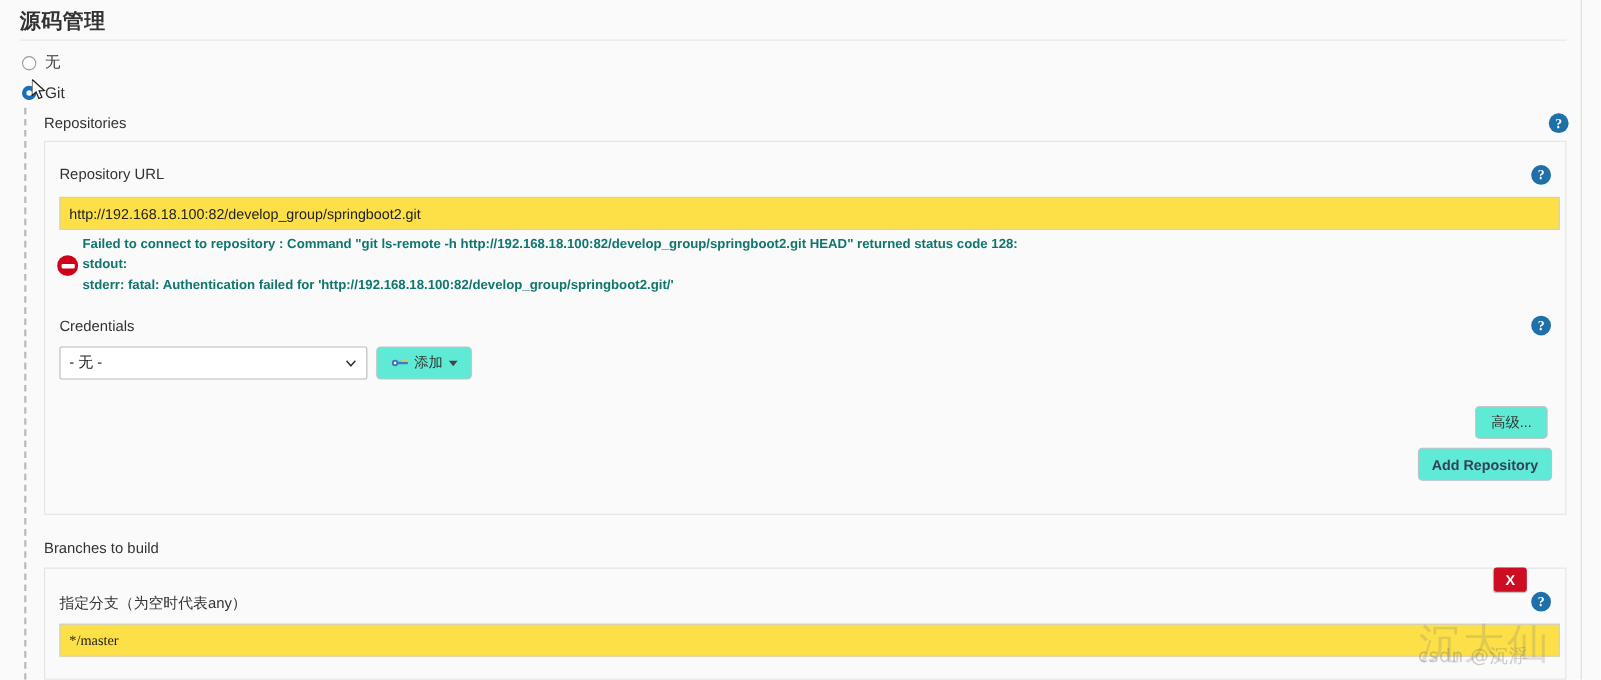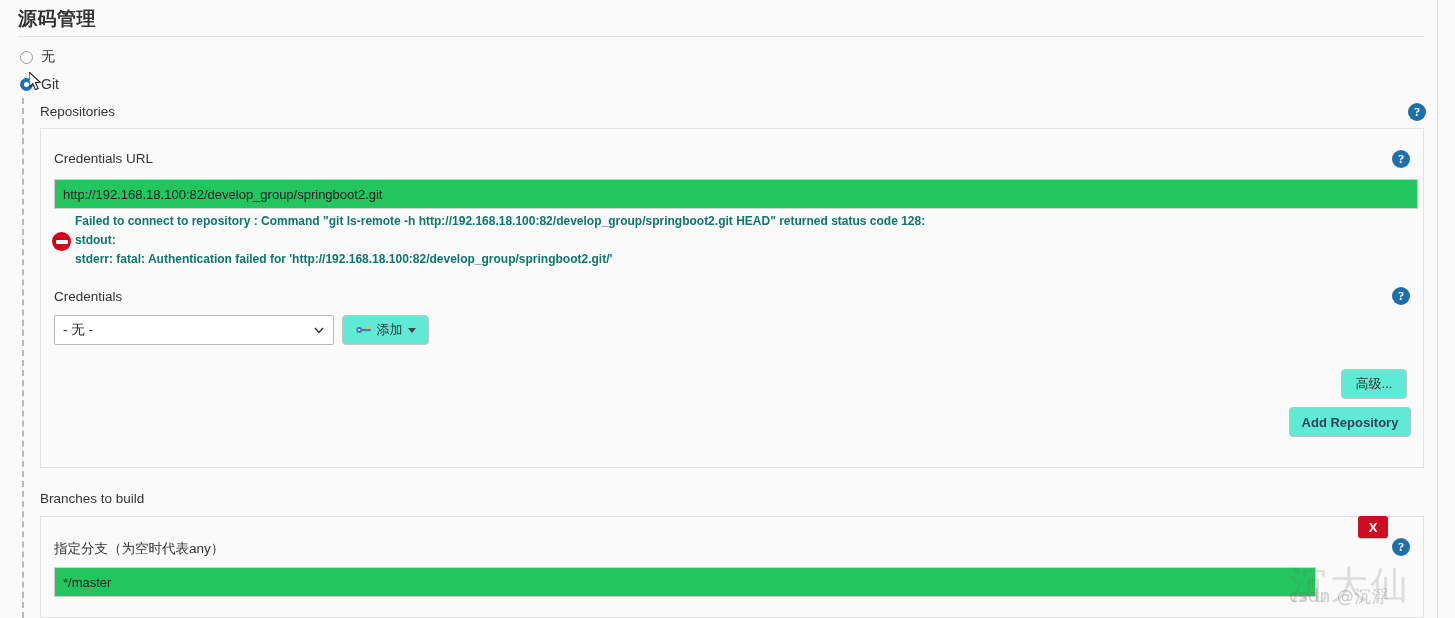--- a/index.html
+++ b/index.html
@@ -116,21 +116,21 @@
   .panel {
     position: absolute;
     border: 1px solid #e3e3e3;
     background: #fafafa;
   }
 
   
   .tinput {
     position: absolute;
     border: 1px solid #cfcfcf;
-    background: #22c55e;
+    background: #fde047;
     font-size: 13px;
     color: #222;
     padding: 0 8px;
     line-height: 28px;
     height: 30px;
     font-family: "Liberation Sans", sans-serif;
     outline: none;
   }
 
   
@@ -272,21 +272,21 @@
     <polygon points="0,0 0,15 3.8,11.6 6.4,17.6 9.1,16.4 6.5,10.6 11.3,10.3" fill="#ffffff" stroke="#1a1a1a" stroke-width="1.1"></polygon>
   </svg>
 
   <div class="dashed-guide"></div>
 
   <div class="field-label" style="left:40px; top:104px;">Repositories</div>
   <div class="help" style="left:1408px; top:103px;">?</div>
 
   <div class="panel" style="left:40px; top:128px; width:1384px; height:340px;"></div>
 
-  <div class="field-label" style="left:54px; top:151px;">Credentials URL</div>
+  <div class="field-label" style="left:54px; top:151px;">Repository URL</div>
   <div class="help" style="left:1392px; top:150px;">?</div>
 
   <input class="tinput" style="left: 54px; top: 179px; width: 1364px;" value="http://192.168.18.100:82/develop_group/springboot2.git">
 
   <div class="err-wrap">
     <div class="err-icon"></div>
     <div class="err-lines">
       <div>Failed to connect to repository : Command "git ls-remote -h http://192.168.18.100:82/develop_group/springboot2.git HEAD" returned status code 128:</div>
       <div>stdout:</div>
       <div>stderr: fatal: Authentication failed for 'http://192.168.18.100:82/develop_group/springboot2.git/'</div>
@@ -328,18 +328,18 @@
   <div class="panel" style="left:40px; top:516px; width:1384px; height:102px;"></div>
 
   <div class="xbtn" style="left:1358px; top:516px; width:30px; height:22px;">
     <span>X</span>
   </div>
 
   <div class="help" style="left:1392px; top:538px;">?</div>
 
   <div class="field-label" style="left:54px; top:540px;">指定分支（为空时代表any）</div>
 
-  <input class="tinput" style="left: 54px; top: 567px; width: 1262px;" value="*/master">
+  <input class="tinput" style="left: 54px; top: 567px; width: 1364px; font-family: Liberation Serif, serif;" value="*/master">
 
   <div class="wm wm-big">沉大仙</div>
   <div class="wm wm-small">csdn @沉浮</div>
 
 </div>
 
 </body></html>

